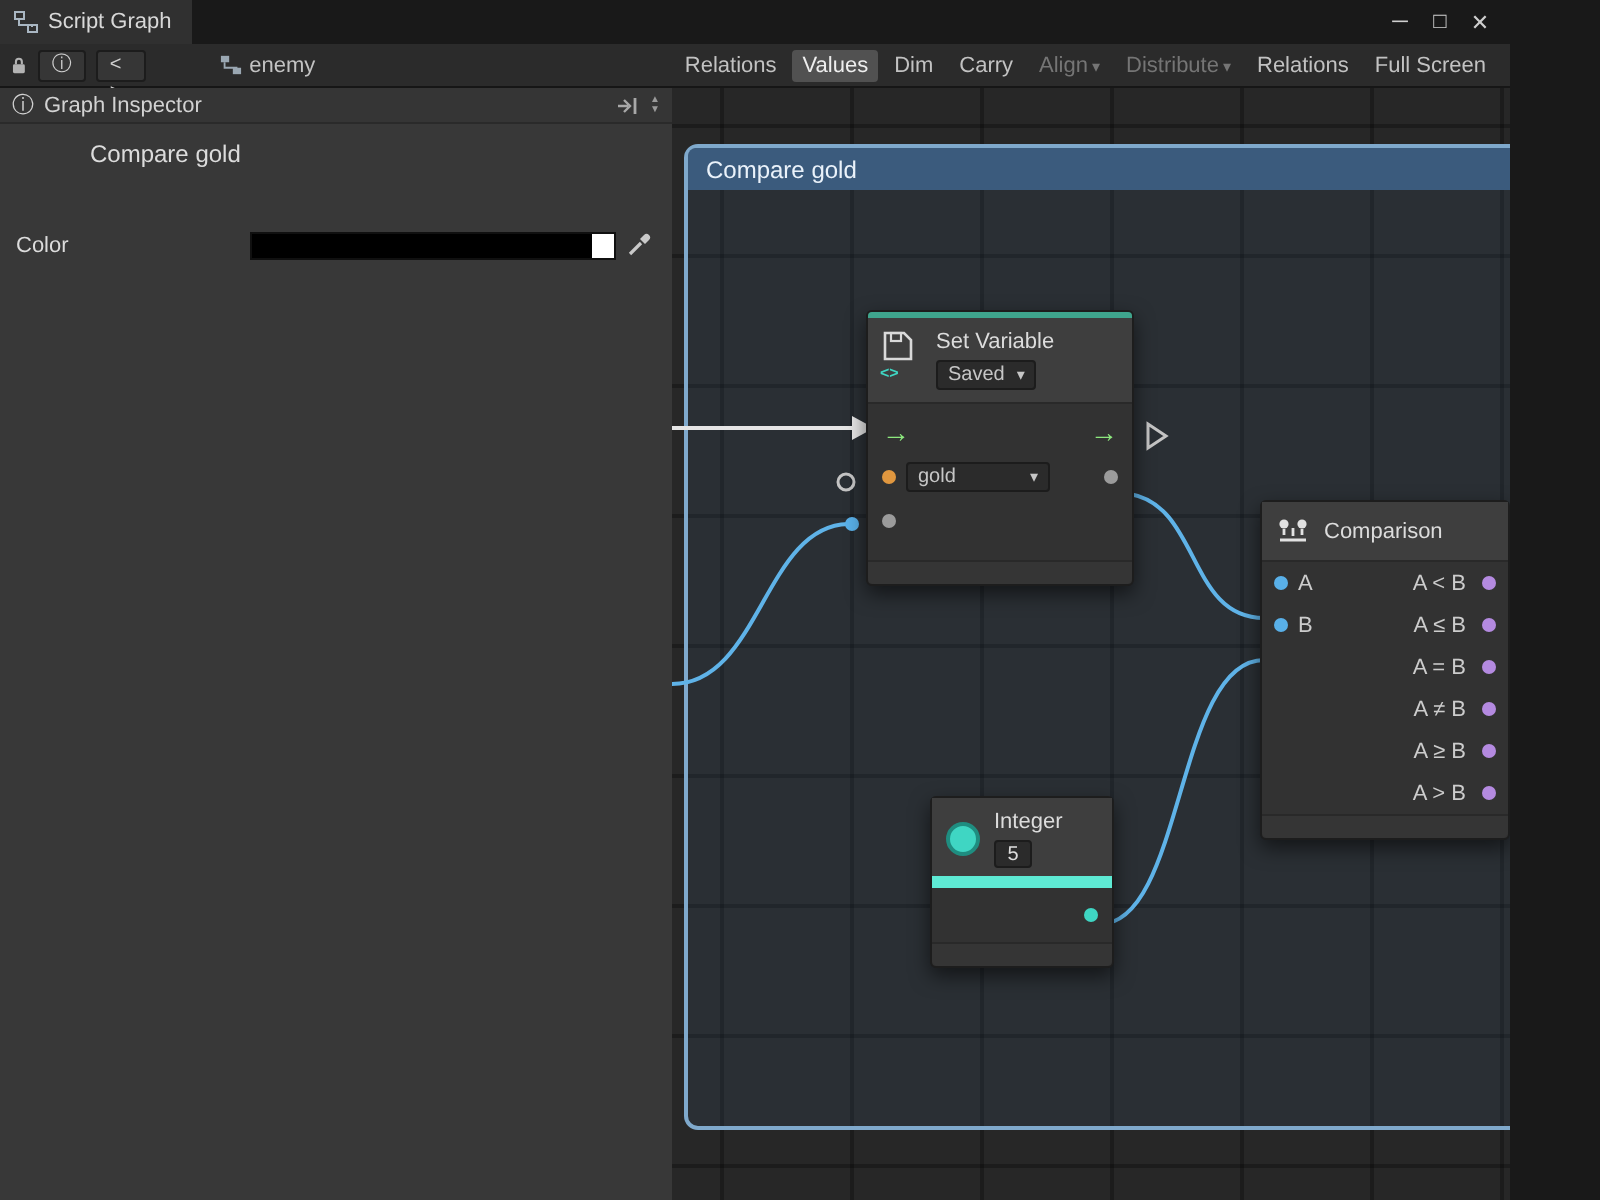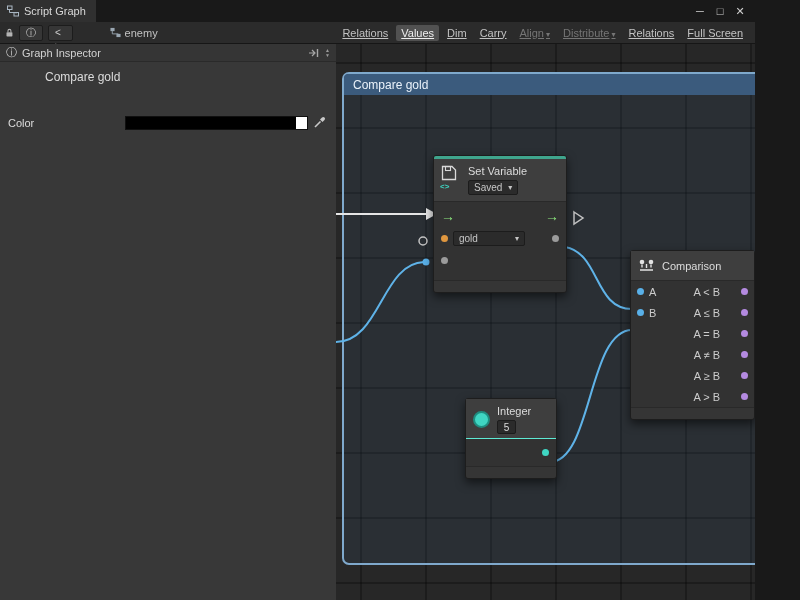--- a/index.html
+++ b/index.html
@@ -19,21 +19,21 @@
   .toolbar { height:22px; background:#2b2b2b; border-bottom:1px solid #161616;
     display:flex; align-items:center; font-size:11px; color:#c2c2c2; padding:0 5px; gap:5px; }
   .tb-box { border:1px solid #1c1c1c; background:#363636; height:16px; line-height:14px;
     padding:0 6px; border-radius:2px; font-size:10px; color:#cfcfcf; }
   .enemy { margin-left:32px; display:flex; gap:4px; align-items:center; }
   .zoom { margin-left:30px; display:flex; align-items:center; gap:8px;margin-top:48px; }
   .zoom-track { width:84px; height:2px; background:#6e6e6e; position:relative; }
   .zoom-thumb { position:absolute; right:-3px; top:-4px; width:9px; height:9px;
     border-radius:50%; background:#bdbdbd; border:1px solid #161616; }
   .tb-buttons { margin-left:auto; display:flex; align-items:center; gap:3px; padding-right:2px; }
-  .tb-btn { padding:2px 5px; border-radius:2px; white-space:nowrap;text-decoration:underline; }
+  .tb-btn { padding:2px 5px; border-radius:2px; white-space:nowrap; }
   .tb-btn.selected { background:#515151; color:#eee; }
   .tb-btn.disabled { color:#757575; }
   .dd-arrow { font-size:8px; margin-left:2px; }
 
   
   .main { display:flex; height:556px; }
 
   
   .inspector { width:336px; flex:none; background:#383838; position:relative; }
   .gi-bar { height:18px; background:#353535; border-bottom:1px solid #2a2a2a;
@@ -88,25 +88,25 @@
   .n-row { display:flex; align-items:center; height:22px; padding:0 7px; gap:5px; }
   .flow-row { justify-content:space-between; }
   .flow-arrow { color:#8de87e; font-weight:bold; font-size:14px; line-height:1; }
   .gold-dd { margin-top:0; width:72px; justify-content:space-between; }
   .ml-auto { margin-left:auto; }
 
   .node-cmp { left:294px; top:206px; width:125px; }
   .cmp-head { padding:8px 7px; align-items:center; }
   .c-row { display:flex; align-items:center; height:21px; padding:0 6px; gap:5px;
     font-size:11px; color:#cccccc; }
-  .c-out { margin-left:auto; margin-right:16px; }
+  .c-out { margin-left:auto; margin-right:3px; }
 
   .node-int { left:129px; top:354px; width:92px; }
   .int-head { display:flex; gap:7px; padding:6px 7px 4px; align-items:center;
-    background:#3e3e3e; border-bottom:1px solid #5eead4; }
+    background:#3e3e3e; border-bottom:6px solid #5eead4; }
   .int-icon { width:17px; height:17px; border-radius:50%; background:#3fd6c3;
     border:2px solid #1f8d80; flex:none; }
   .int-val { margin-top:3px; background:#2b2b2b; border:1px solid #1c1c1c; width:19px; height:14px;
     font-size:10px; color:#dddddd; display:flex; align-items:center; justify-content:center;
     border-radius:2px; }
   .int-body { height:27px; display:flex; align-items:center; justify-content:flex-end; padding:0 7px; }
 
   svg { display:block; }
 </style>
 </head>

